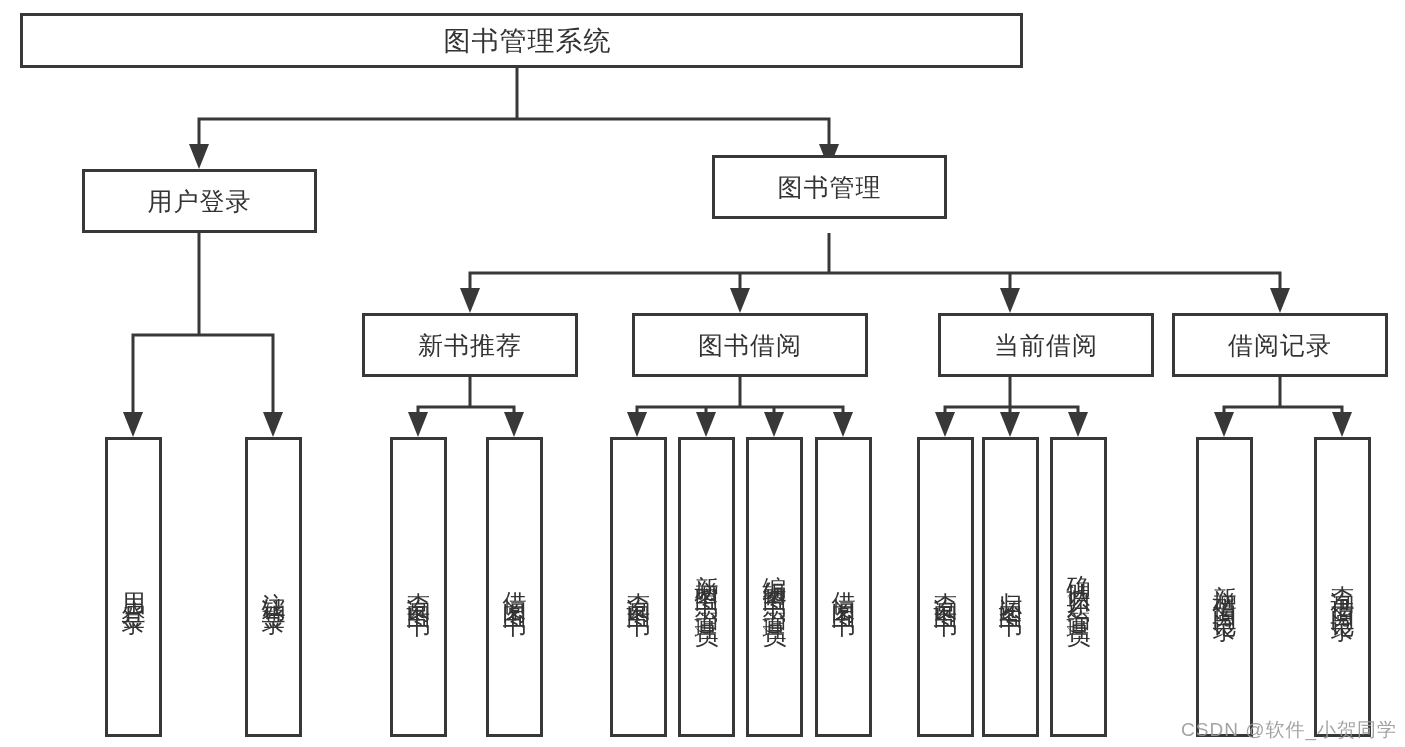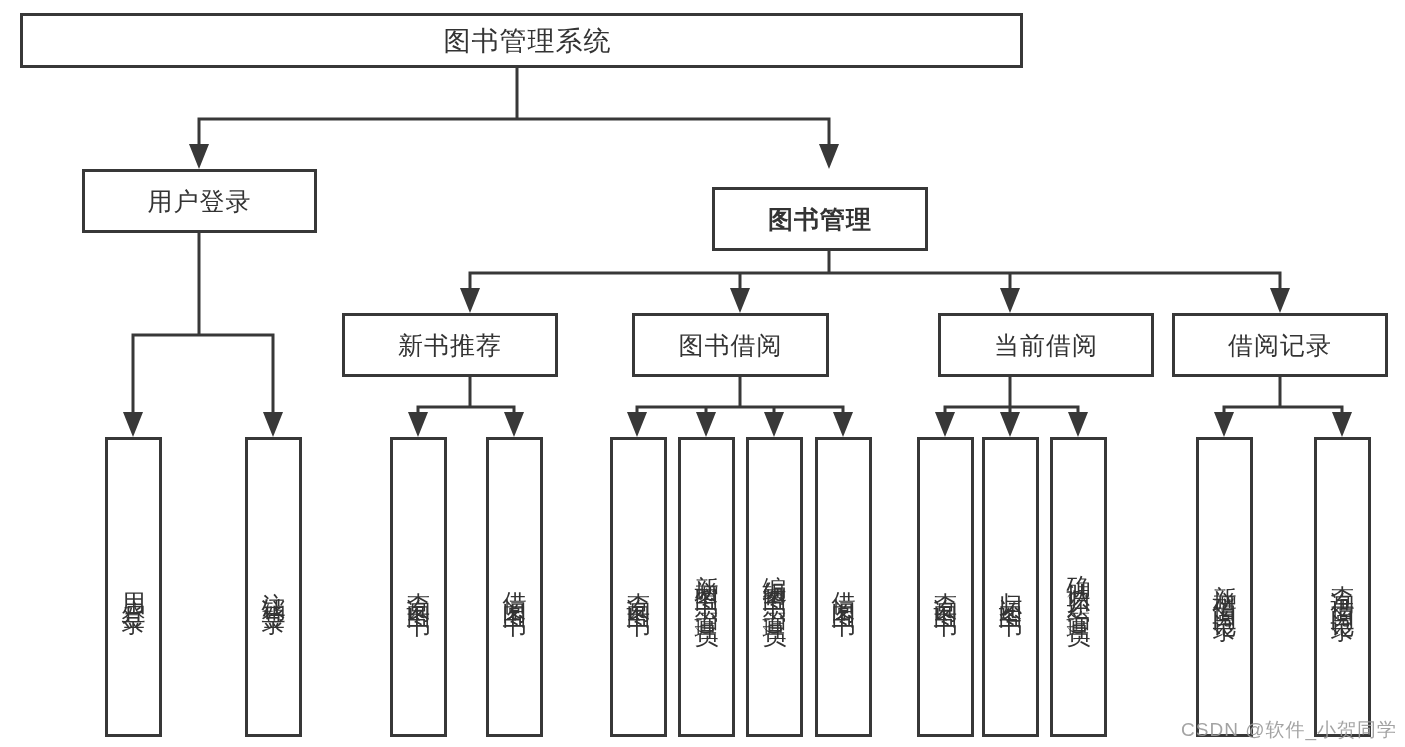--- a/index.html
+++ b/index.html
@@ -109,24 +109,24 @@
       <polygon points="1000,412 1020,412 1010,437"></polygon>
       <polygon points="1068,412 1088,412 1078,437"></polygon>
       <polygon points="1214,412 1234,412 1224,437"></polygon>
       <polygon points="1332,412 1352,412 1342,437"></polygon>
     </g>
   </svg>
 
   <div class="hbox root" style="left:20px; top:13px; width:1003px; height:55px;">图书管理系统</div>
 
   <div class="hbox" style="left:82px; top:169px; width:235px; height:64px;">用户登录</div>
-  <div class="hbox" style="left:712px; top:187px; width:216px; height:64px;font-weight:bold;">图书管理</div>
+  <div class="hbox" style="left:712px; top:155px; width:235px; height:64px;">图书管理</div>
 
-  <div class="hbox" style="left:342px; top:313px; width:216px; height:64px;">新书推荐</div>
-  <div class="hbox" style="left:632px; top:313px; width:197px; height:64px;">图书借阅</div>
+  <div class="hbox" style="left:362px; top:313px; width:216px; height:64px;">新书推荐</div>
+  <div class="hbox" style="left:632px; top:313px; width:236px; height:64px;">图书借阅</div>
   <div class="hbox" style="left:902px; top:313px; width:216px; height:64px;margin-left:36px;">当前借阅</div>
   <div class="hbox" style="left:1172px; top:313px; width:216px; height:64px;">借阅记录</div>
 
   <div class="vbox" style="left:105px;">
     <span class="vtext">用户登录</span>
   </div>
   <div class="vbox" style="left:245px;">
     <span class="vtext">注销登录</span>
   </div>
 

